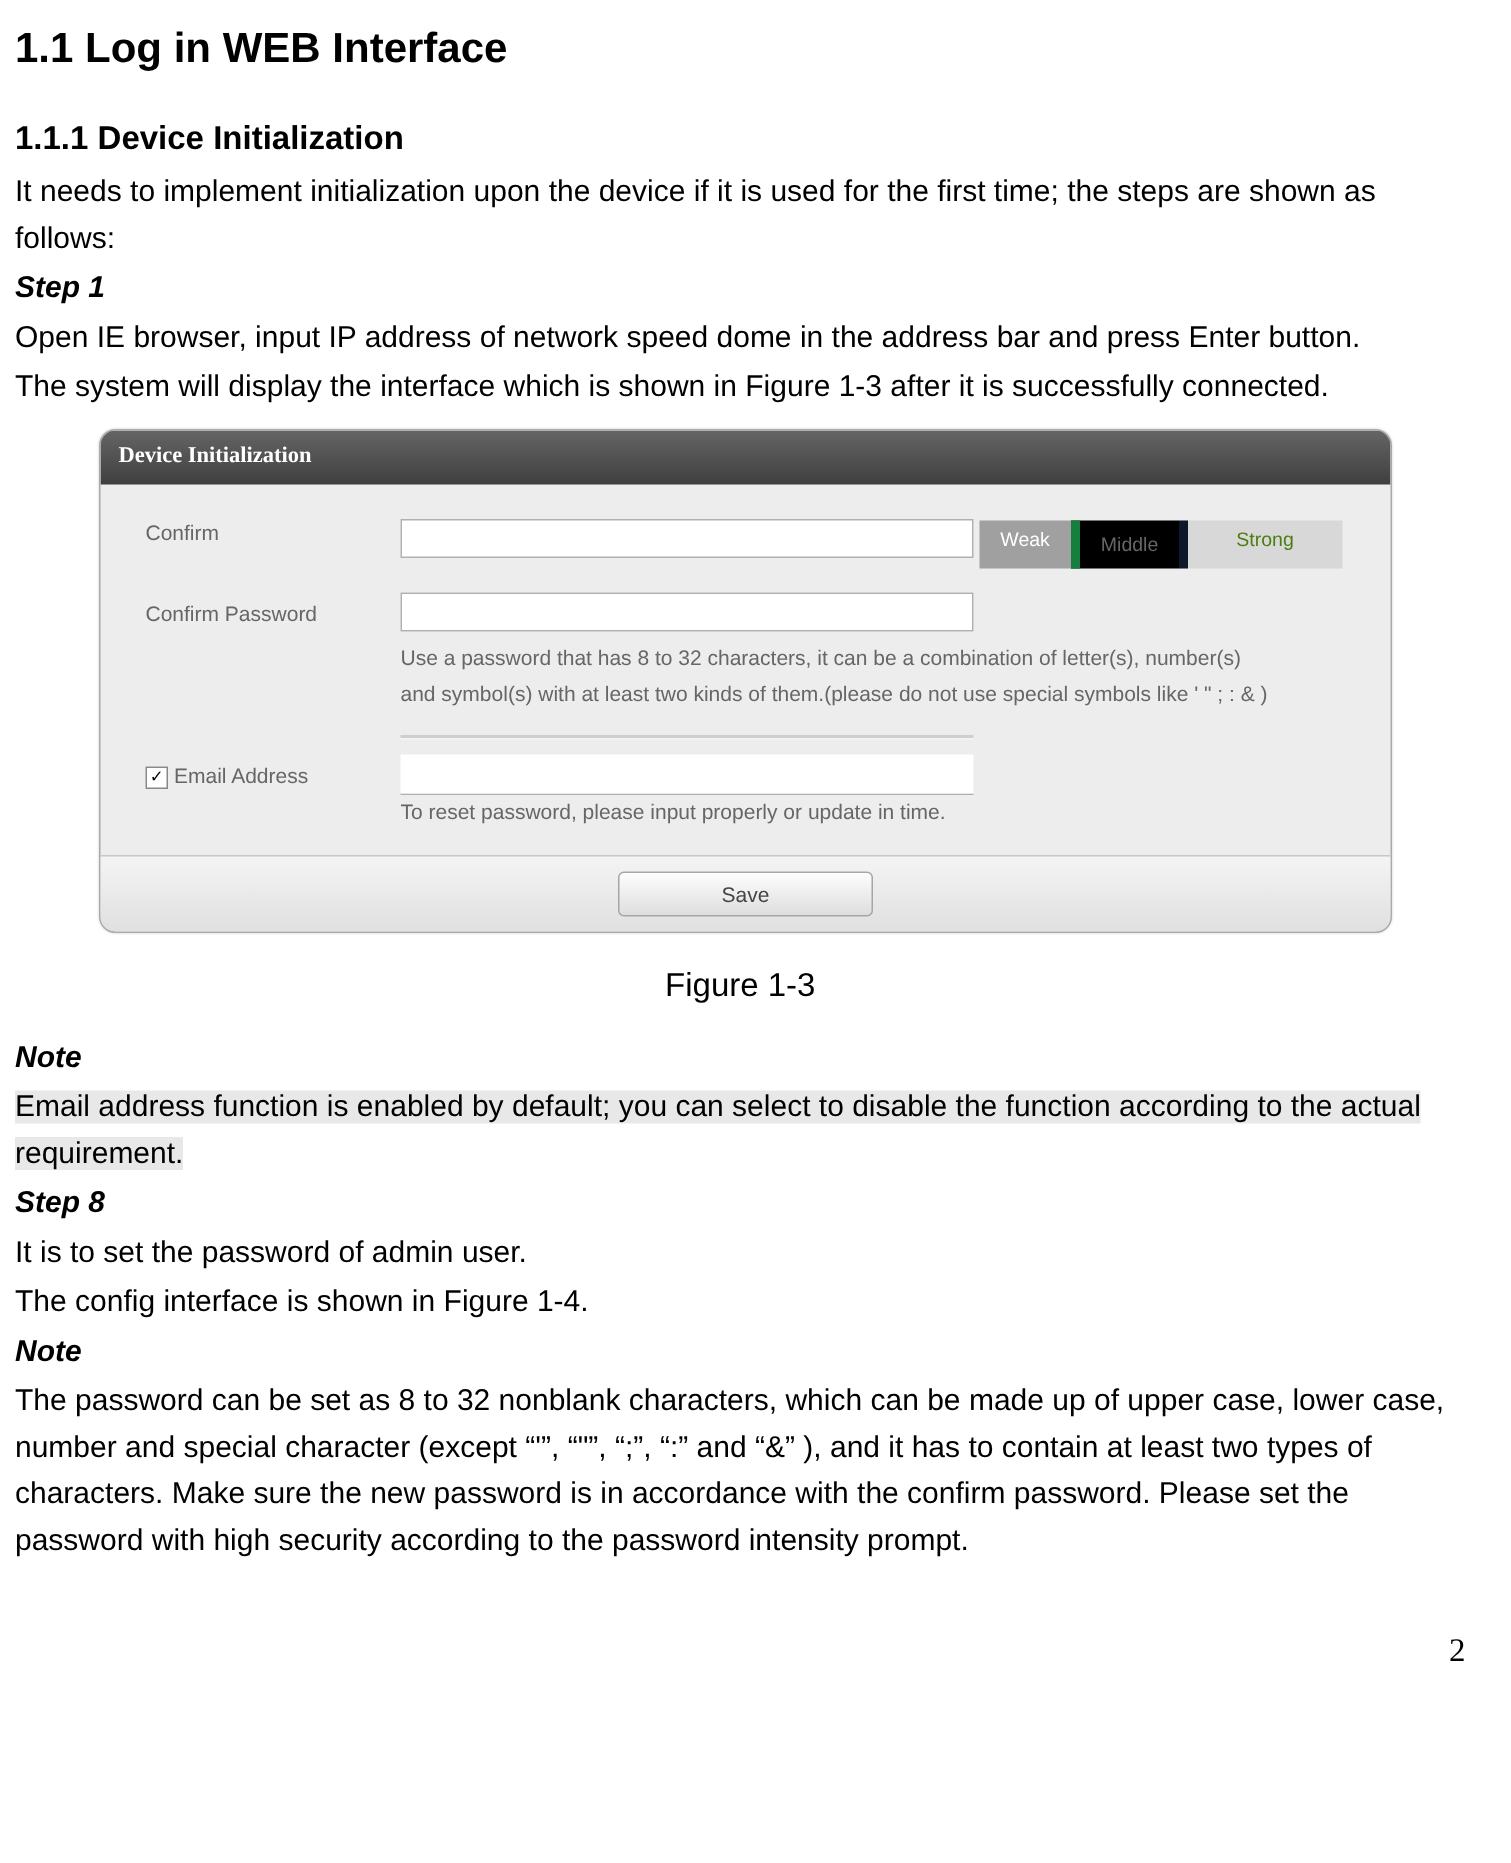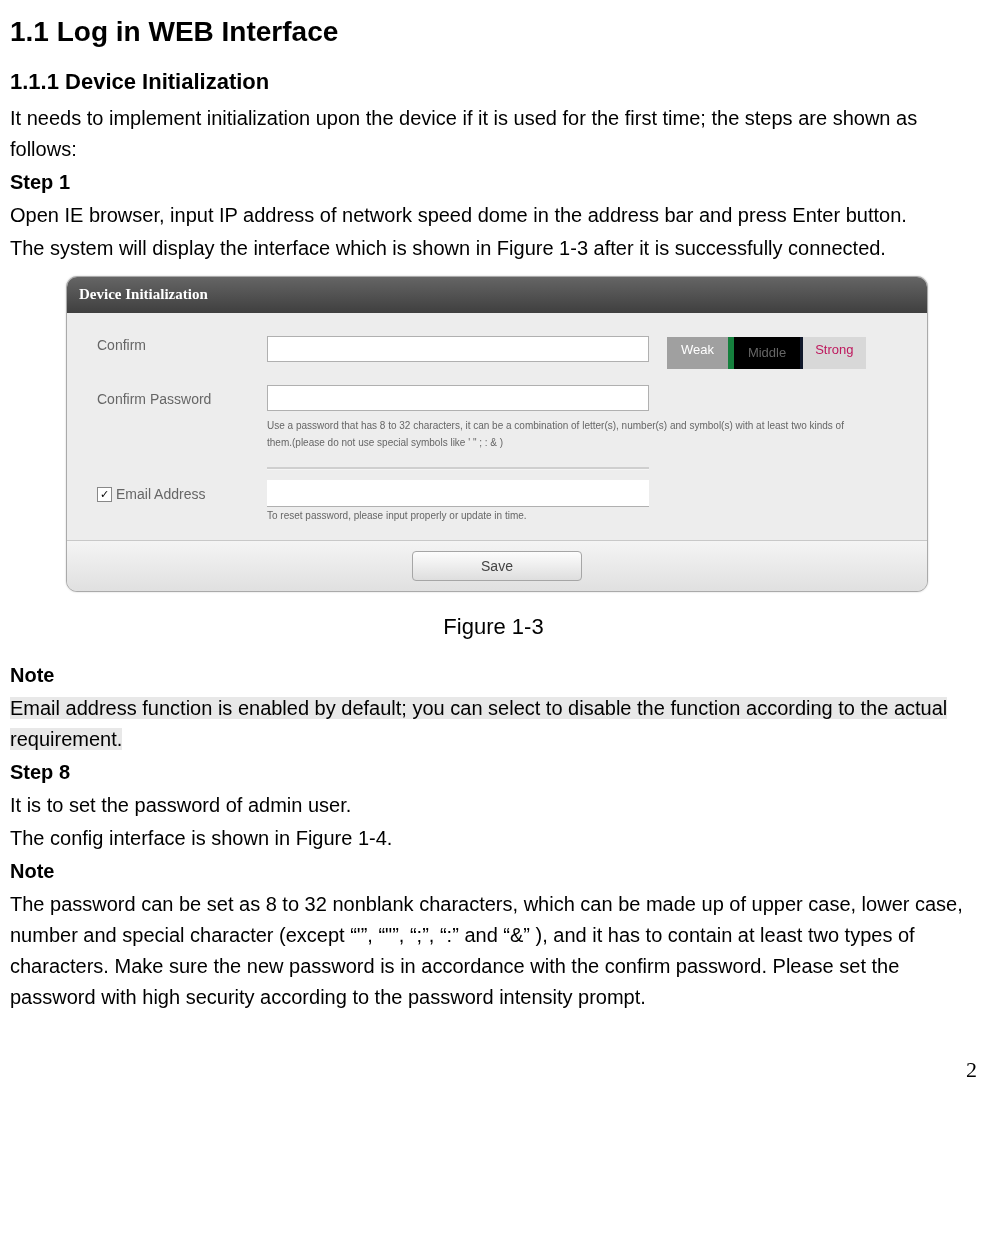--- a/index.html
+++ b/index.html
@@ -14,24 +14,24 @@
     background: #fff;
   }
   .h1 {
     font-size: 28px;
     font-weight: bold;
     margin: 0 0 10px 0;
   }
   .h2 {
     font-size: 22px;
     font-weight: bold;
-    margin: 12px 0 4px 0;
+    margin: 22px 0 4px 0;
   }
   .body-text { margin: 0 0 2px 0; }
-  .bold { font-weight: bold; }
+  .bold { font-weight: bold; font-style: italic; }
   .highlight { background: #e8e8e8; }
 
   
   .figure-wrap {
     padding-left: 56px;
     margin: 12px 0 8px 0;
   }
   .dialog {
     width: 860px;
     border: 1px solid #aaa;
@@ -74,41 +74,40 @@
     background: #fff;
     box-sizing: border-box;
     font-size: 13px;
     padding: 0 4px;
   }
   .strength {
     display: inline-flex;
     margin-top: 6px;
     font-size: 13px;
     color: #fff;
-    margin-left: 14px;
   }
   .s-weak {
     background: #a0a0a0;
     padding: 3px 14px;
   }
   .s-mid {
     background: #000000;
     color: #666;
     padding: 6px 14px;
     border-left: 6px solid #15803d;
   }
   .s-strong {
     background: #d8d8d8;
-    color: #be185d;
-    padding: 3px 12px;
-    border-left: 3px solid #0f172a;
+    color: #4d7c0f;
+    padding: 3px 32px;
+    border-left: 6px solid #0f172a;
   }
   .hint {
     color: #666;
-    font-size: 10px;
+    font-size: 14px;
     line-height: 1.7;
     width: 580px;
     margin-top: 6px;
   }
   .divider {
     border-top: 2px solid #cfcfcf;
     border-bottom: 1px solid #f5f5f5;
     margin: 6px 0 10px 170px;
     width: 382px;
   }

